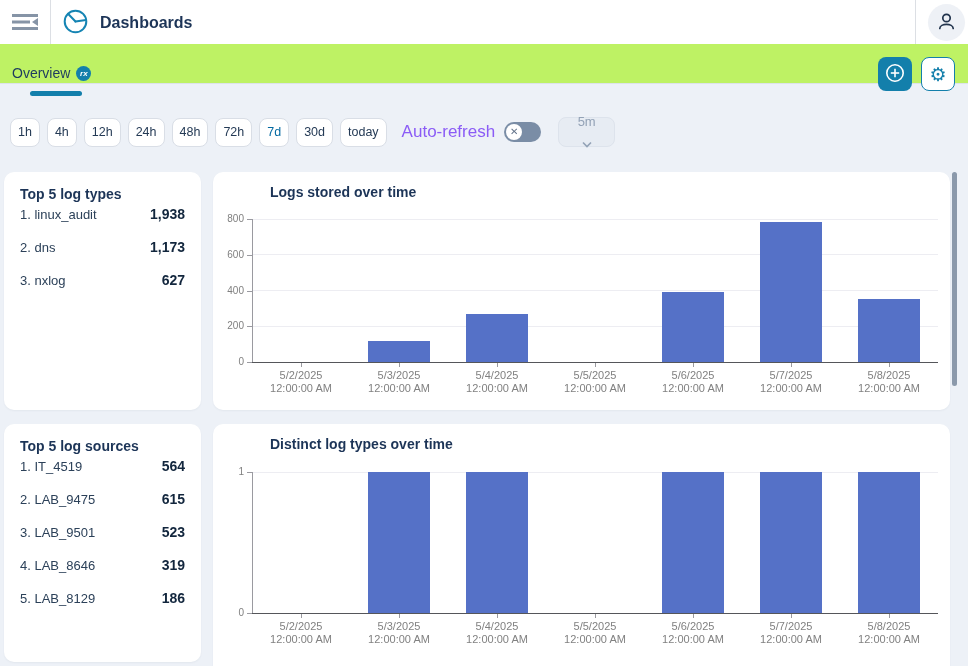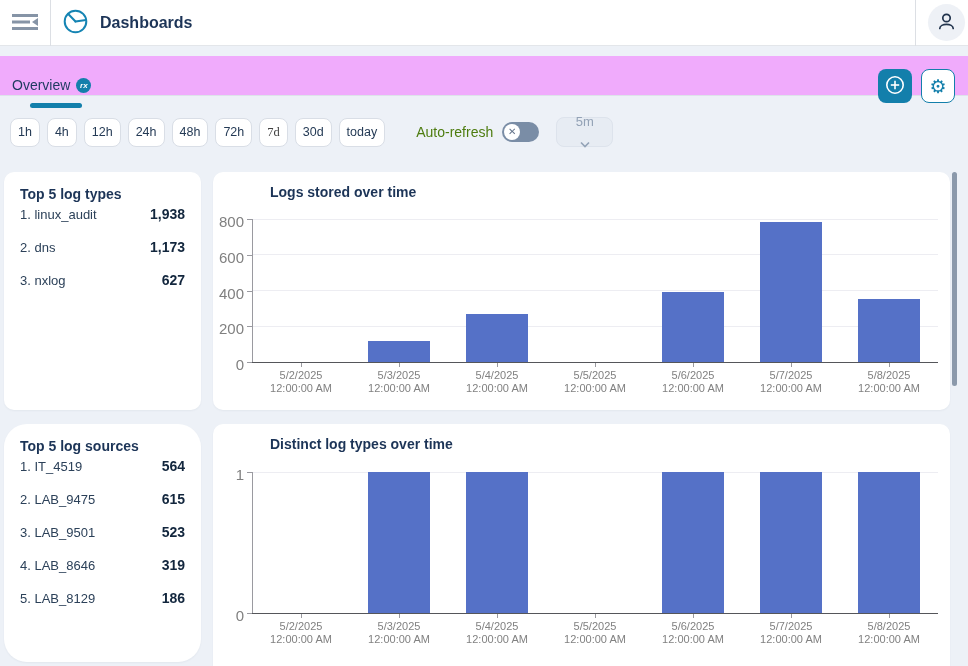--- a/index.html
+++ b/index.html
@@ -8,55 +8,55 @@
 
   
   .topbar { position:absolute; top:0; left:0; width:968px; height:46px; background:#fff; border-bottom:1px solid #e3e6ea; }
   .menu-btn { position:absolute; left:8px; top:10px; width:38px; height:26px; background:none; border:none; cursor:pointer; display:flex; align-items:center; justify-content:center; }
   .vdiv { position:absolute; top:0; width:1px; height:46px; background:#dcdfe4; }
   .brand { position:absolute; left:62px; top:0; height:46px; display:flex; align-items:center; gap:11px; }
   .brand-title { font-size:16px; font-weight:bold; color:#1c3457; }
   .avatar-btn { position:absolute; left:928px; top:4px; width:37px; height:37px; border-radius:50%; background:#eef1f6; border:none; cursor:pointer; display:flex; align-items:center; justify-content:center; }
 
   
-  .tabbar { position:absolute; top:56px; left:0; width:968px; height:40px; background:#f0abfc; border-bottom:1px solid #dde3ea; }
+  .tabbar { position:absolute; top:44px; left:0; width:968px; height:40px; background:#bef264; border-bottom:1px solid #dde3ea; }
   .tab { position:absolute; left:12px; top:17px; height:24px; display:flex; align-items:center; gap:6px; cursor:pointer; }
   .tab-label { font-size:14px; color:#1d3a5f; }
   .tab-badge { width:15px; height:15px; border-radius:50%; background:#137fab; color:#fff; font-size:8px; font-style:italic; font-weight:bold; display:flex; align-items:center; justify-content:center; }
   .tab-underline { position:absolute; left:30px; top:47px; width:52px; height:5px; border-radius:3px; background:#137fab; }
   .tab-actions { position:absolute; right:13px; top:13px; display:flex; gap:9px; }
   .sq-btn { width:34px; height:34px; border-radius:8px; cursor:pointer; display:flex; align-items:center; justify-content:center; }
   .add-btn { background:#137fab; border:none; }
   .gear-btn { background:#fff; border:1.5px solid #137fab; color:#137fab; font-size:19px; line-height:1; }
 
   
   .toolbar { position:absolute; top:117px; left:10px; height:30px; display:flex; align-items:center; gap:7px; }
   .range-btn { height:29px; min-width:27px; padding:0 7px; background:#fff; border:1px solid #d9dee6; border-radius:8px; font-size:12.5px; font-family:inherit; color:#243a55; cursor:pointer; }
-  .range-btn.selected { color:#404040;font-family:Liberation Serif, serif; }
-  .auto-label { margin-left:24px; font-size:14px; color:#4d7c0f; }
+  .range-btn.selected { color:#0369a1; }
+  .auto-label { margin-left:8px; font-size:17px; color:#8b5cf6; }
   .toggle { position:relative; width:37px; height:20px; border-radius:10px; background:#7a8da6; border:none; cursor:pointer; margin-left:2px; }
   .toggle-knob { position:absolute; left:2px; top:2px; width:16px; height:16px; border-radius:50%; background:#fff; display:flex; align-items:center; justify-content:center; font-size:10px; color:#64748b; line-height:1; }
   .interval { margin-left:10px; height:30px; width:57px; background:#e7ecf3; border:1px solid #dde3ec; border-radius:8px; display:flex; align-items:center; justify-content:center; gap:7px; font-size:13px; color:#93a2b6; cursor:default;flex-direction:column; }
 
   
   .card { position:absolute; background:#fff; border-radius:10px; box-shadow:0 1px 2px rgba(30,50,80,0.05); }
   .card-title { font-size:14px; font-weight:bold; color:#1c3457; }
   .list-card .card-title { margin:14px 16px 0; }
   .top-list { margin:4px 16px 0; }
   .trow { display:flex; justify-content:space-between; align-items:center; margin-bottom:17px; }
   .tlabel { font-size:13px; color:#2c4159; }
   .tval { font-size:14px; font-weight:bold; color:#12263d; }
   .chart-card .card-title { position:absolute; left:24px; top:12px;padding-left:33px; }
   .plot { position:absolute; }
   .bar { position:absolute; }
   .gridline { position:absolute; left:0; right:0; height:1px; background:#ededf2; }
   .axis-y { position:absolute; left:0; top:0; width:1px; background:#9a9aa0; }
   .axis-x { position:absolute; left:0; right:0; height:1px; background:#55565a; }
   .ytick { position:absolute; width:5px; height:1px; background:#9a9aa0; left:-5px; }
-  .ylab { position:absolute; width:36px; text-align:right; font-size:15px; color:#808080; }
+  .ylab { position:absolute; width:36px; text-align:right; font-size:10px; color:#808080; }
   .xtick { position:absolute; width:1px; height:4px; background:#9a9aa0; }
   .xlab { position:absolute; text-align:center; font-size:11px; line-height:13px; color:#818181; }
 
   .scroll-thumb { position:absolute; left:952px; top:172px; width:5px; height:214px; border-radius:3px; background:#8b99ab; }
 </style>
 </head>
 <body>
 
 <div class="screen">
 
@@ -193,21 +193,21 @@
         <div class="xlab" style="left: 294px; width: 98px; top: 150px;">5/5/2025<div>12:00:00 AM</div></div>
         <div class="xtick" style="left: 441px; top: 144px;"></div>
         <div class="xlab" style="left: 392px; width: 98px; top: 150px;">5/6/2025<div>12:00:00 AM</div></div>
         <div class="xtick" style="left: 539px; top: 144px;"></div>
         <div class="xlab" style="left: 490px; width: 98px; top: 150px;">5/7/2025<div>12:00:00 AM</div></div>
         <div class="xtick" style="left: 637px; top: 144px;"></div>
         <div class="xlab" style="left: 588px; width: 98px; top: 150px;">5/8/2025<div>12:00:00 AM</div></div>
       </div>
   </div>
 
-  <div class="card list-card" style="left:4px;top:424px;width:197px;height:238px;border-radius:23px;">
+  <div class="card list-card" style="left:4px;top:424px;width:197px;height:238px;">
     <div class="card-title">Top 5 log sources</div>
     <div class="top-list">
         <div class="trow">
           <span class="tlabel">1. IT_4519</span>
           <span class="tval">564</span>
         </div>
         <div class="trow">
           <span class="tlabel">2. LAB_9475</span>
           <span class="tval">615</span>
         </div>

